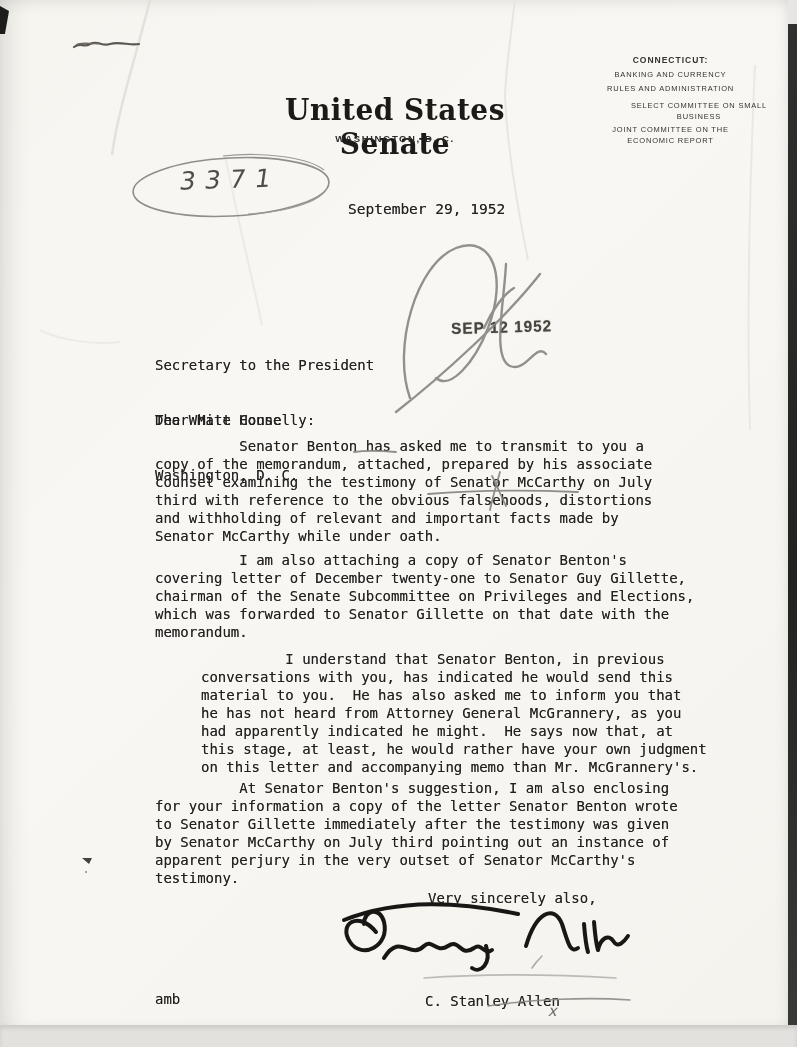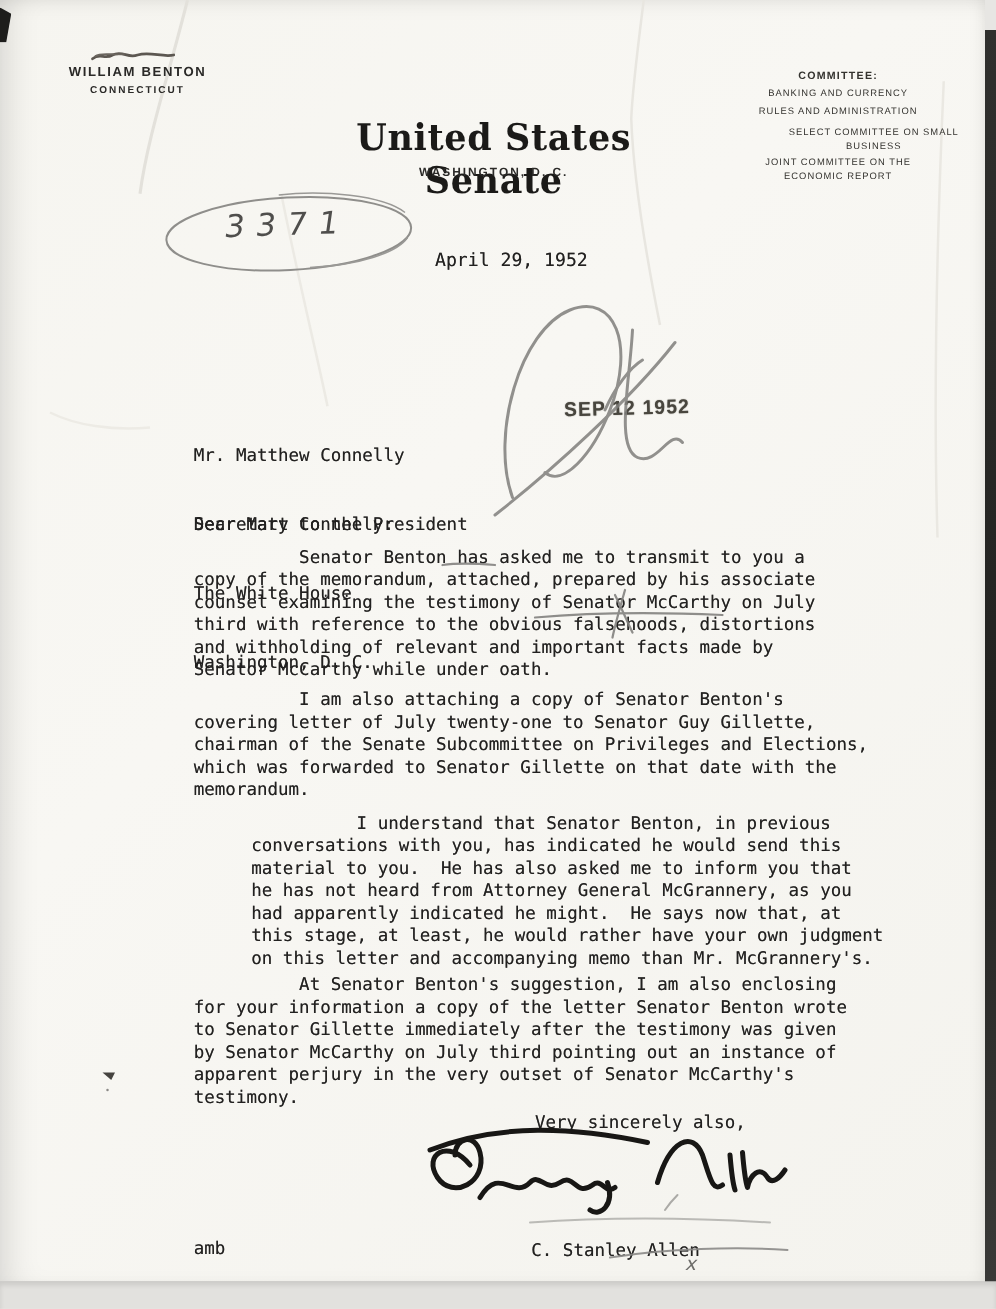--- a/index.html
+++ b/index.html
@@ -101,79 +101,74 @@
     <path d="M515,0 C510,40 506,70 505,95 C507,150 520,220 528,260" stroke="#e8e6e0" stroke-width="2" fill="none"></path>
     <path d="M225,155 C240,230 255,290 262,325" stroke="#eceae4" stroke-width="2" fill="none"></path>
     <path d="M755,65 C749,200 747,330 750,430" stroke="#eae8e2" stroke-width="2" fill="none"></path>
     <path d="M40,330 C60,340 90,345 120,342" stroke="#edebe5" stroke-width="2" fill="none"></path>
   </svg>
 
   <div class="right-strip"></div>
   <div class="corner-nub"></div>
   <div class="bottom-edge"></div>
 
-  <div class="sender">
-    <div class="name">WILLIAM BENTON</div>
-    <div class="state">CONNECTICUT</div>
-  </div>
 
   <svg style="left:72px;top:38px;" width="70" height="14" viewBox="0 0 70 14">
     <path d="M2,9 C8,4 12,10 18,6 C26,2 30,9 38,6 C48,3 58,8 67,6" stroke="#5c5751" stroke-width="2.2" fill="none" stroke-linecap="round"></path>
     <path d="M4,7 C10,3 20,7 28,5" stroke="#6b665f" stroke-width="1.4" fill="none"></path>
   </svg>
 
   <div class="senate-title">United States Senate</div>
   <div class="senate-city">WASHINGTON, D. C.</div>
 
   <div class="committees">
-    <div class="head">COMMITTEE:</div>
+    <div class="head">CONNECTICUT:</div>
     <div class="item">BANKING AND CURRENCY</div>
     <div class="item">RULES AND ADMINISTRATION</div>
     <div class="item">SELECT COMMITTEE ON SMALL BUSINESS</div>
     <div class="item">JOINT COMMITTEE ON THE ECONOMIC REPORT</div>
   </div>
 
   <div class="circle-annot">
     <svg style="left:0;top:0;" width="210" height="75" viewBox="0 0 210 75">
       <ellipse cx="103" cy="37" rx="98" ry="29" fill="none" stroke="#8f8e8b" stroke-width="1.6" transform="rotate(-3 103 37)"></ellipse>
       <path d="M196,20 C178,6 130,2 95,6" fill="none" stroke="#9a9996" stroke-width="1.2"></path>
       <path d="M198,40 C190,52 160,62 120,64" fill="none" stroke="#9a9996" stroke-width="1.2"></path>
     </svg>
     <div class="num">3371</div>
   </div>
 
-  <div class="tw date-line">April 29, 1952</div>
+  <div class="tw date-line">September 29, 1952</div>
 
   <div class="stamp">SEP 12 1952</div>
   <svg style="left:388px;top:236px;" width="200" height="180" viewBox="0 0 200 180">
     <g fill="none" stroke="#807f7c" stroke-width="2.4" stroke-linecap="round" opacity="0.85">
       <path d="M22,162 C4,112 28,28 68,12 C104,-2 120,40 100,92 C86,128 62,154 48,142"></path>
       <path d="M118,28 C116,68 104,122 122,130 C138,137 148,106 158,118"></path>
       <path d="M8,176 C54,140 116,84 152,38"></path>
       <path d="M96,92 C104,74 116,58 126,52"></path>
     </g>
   </svg>
 
   <div class="tw recipient">
-    <div>Mr. Matthew Connelly</div>
     <div>Secretary to the President</div>
     <div>The White House</div>
     <div>Washington, D. C.</div>
   </div>
 
   <div class="tw salutation">Dear Matt Connelly:</div>
 
   <div id="para-0" class="tw para">          Senator Benton has asked me to transmit to you a
 copy of the memorandum, attached, prepared by his associate
 counsel examining the testimony of Senator McCarthy on July
 third with reference to the obvious falsehoods, distortions
 and withholding of relevant and important facts made by
 Senator McCarthy while under oath.</div>
   <div id="para-1" class="tw para">          I am also attaching a copy of Senator Benton's
-covering letter of July twenty-one to Senator Guy Gillette,
+covering letter of December twenty-one to Senator Guy Gillette,
 chairman of the Senate Subcommittee on Privileges and Elections,
 which was forwarded to Senator Gillette on that date with the
 memorandum.</div>
   <div id="para-2" class="tw para">          I understand that Senator Benton, in previous
 conversations with you, has indicated he would send this
 material to you.  He has also asked me to inform you that
 he has not heard from Attorney General McGrannery, as you
 had apparently indicated he might.  He says now that, at
 this stage, at least, he would rather have your own judgment
 on this letter and accompanying memo than Mr. McGrannery's.</div>

